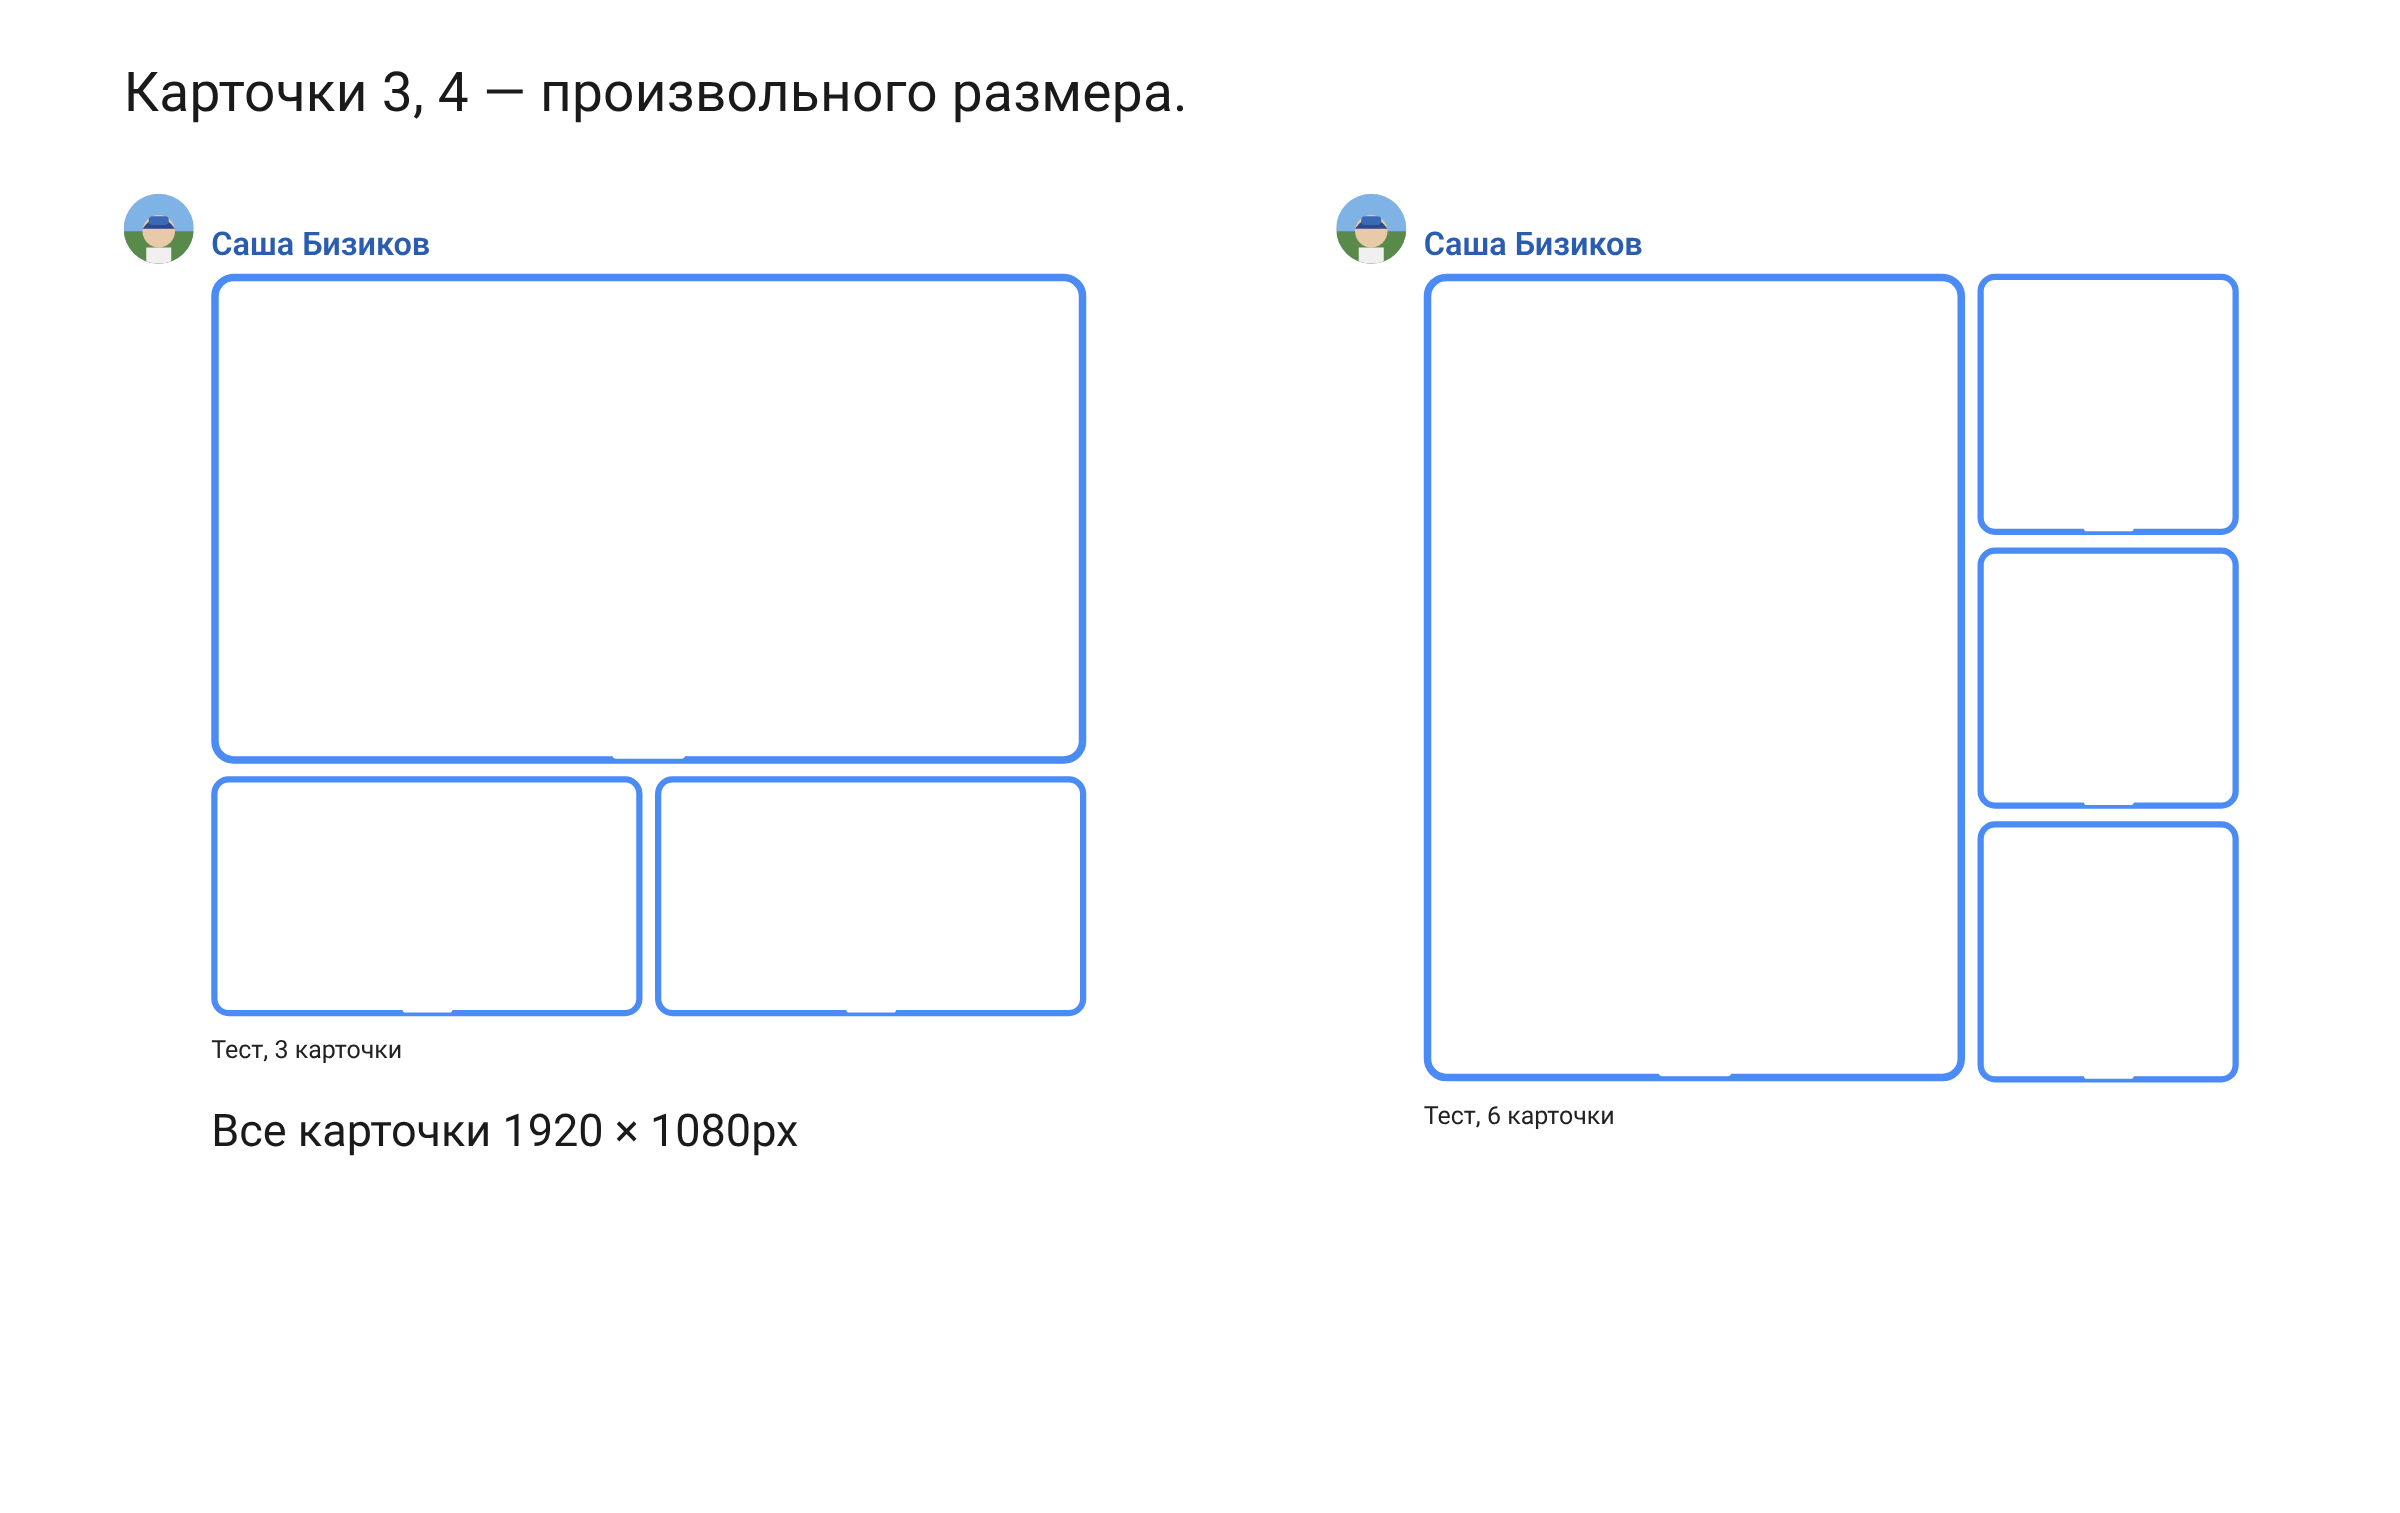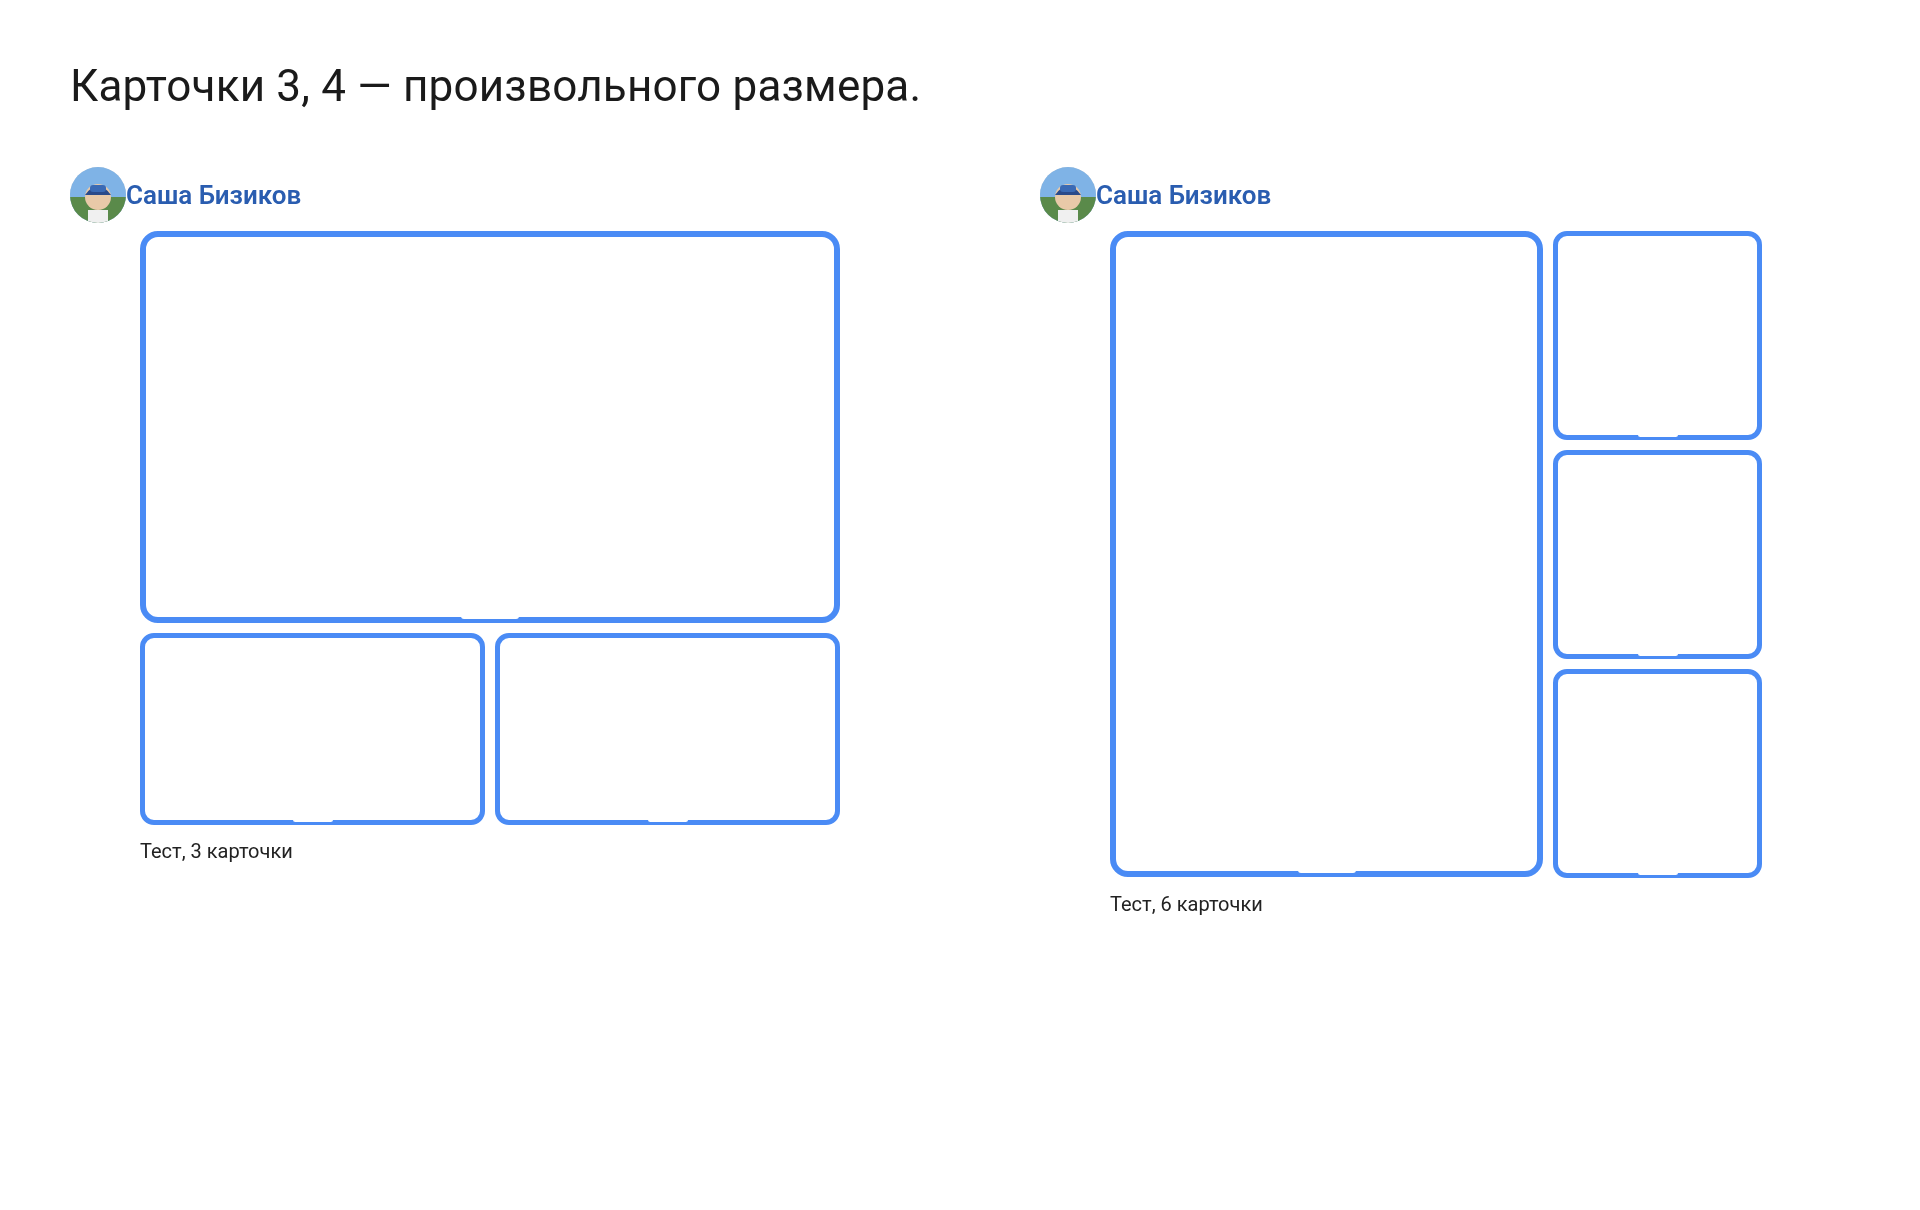--- a/index.html
+++ b/index.html
@@ -1,21 +1,21 @@
 <!DOCTYPE html>
 <html><head>
 <meta charset="utf-8">
 <style>
   * { box-sizing: border-box; margin: 0; padding: 0; }
   html, body { width: 1920px; height: 1210px; background: #ffffff; font-family: -apple-system, BlinkMacSystemFont, "Segoe UI", Roboto, Helvetica, Arial, sans-serif; color: #1a1a1a; }
-  .page { padding: 60px 70px 0 70px; }
+  .page { padding: 48px 70px 0 70px; margin-left: 29px; }
   .page-title { font-size: 44px; font-weight: 400; color: #1a1a1a; margin-bottom: 55px; letter-spacing: 0.2px; }
   .row { display: flex; gap: 200px; align-items: flex-start; }
   .col { display: flex; flex-direction: column; }
-  .post-head { display: flex; align-items: center; margin-bottom: 8px; }
+  .post-head { display: flex; align-items: flex-end; gap: 14px; margin-bottom: 8px; }
   .avatar { width: 56px; height: 56px; border-radius: 50%; overflow: hidden; background: #d0d0d0; flex: 0 0 auto; }
   .avatar svg { width: 100%; height: 100%; display: block; }
   .author { color: #2a5db0; font-size: 26px; font-weight: 600; cursor: pointer; }
 
   
   .layout-3 { width: 770px; }
   .layout-3 .gallery { margin-left: 70px; display: flex; flex-direction: column; gap: 10px; }
   .layout-3 .top-card { width: 700px; height: 392px; }
   .layout-3 .bottom-row { display: flex; gap: 10px; }
   .layout-3 .bottom-card { width: 345px; height: 192px; }
@@ -81,20 +81,21 @@
           <div class="card thin bottom-card">
               <span class="notch"></span>
             </div>
           <div class="card thin bottom-card">
               <span class="notch"></span>
             </div>
         </div>
       </div>
 
       <div class="caption">Тест, 3 карточки</div>
+      <div class="desc">Все карточки 1920 × 1080px</div>
     </div>
 
     <div class="col layout-4">
       <div class="post-head">
         <div class="avatar">
           <svg viewBox="0 0 56 56" xmlns="http://www.w3.org/2000/svg">
             <rect width="56" height="56" fill="#7fb3e6"></rect>
             <rect y="30" width="56" height="26" fill="#5a8a4a"></rect>
             <circle cx="28" cy="30" r="13" fill="#e8c9a8"></circle>
             <path d="M15 28 Q28 10 41 28" fill="#2a4a8a"></path>

